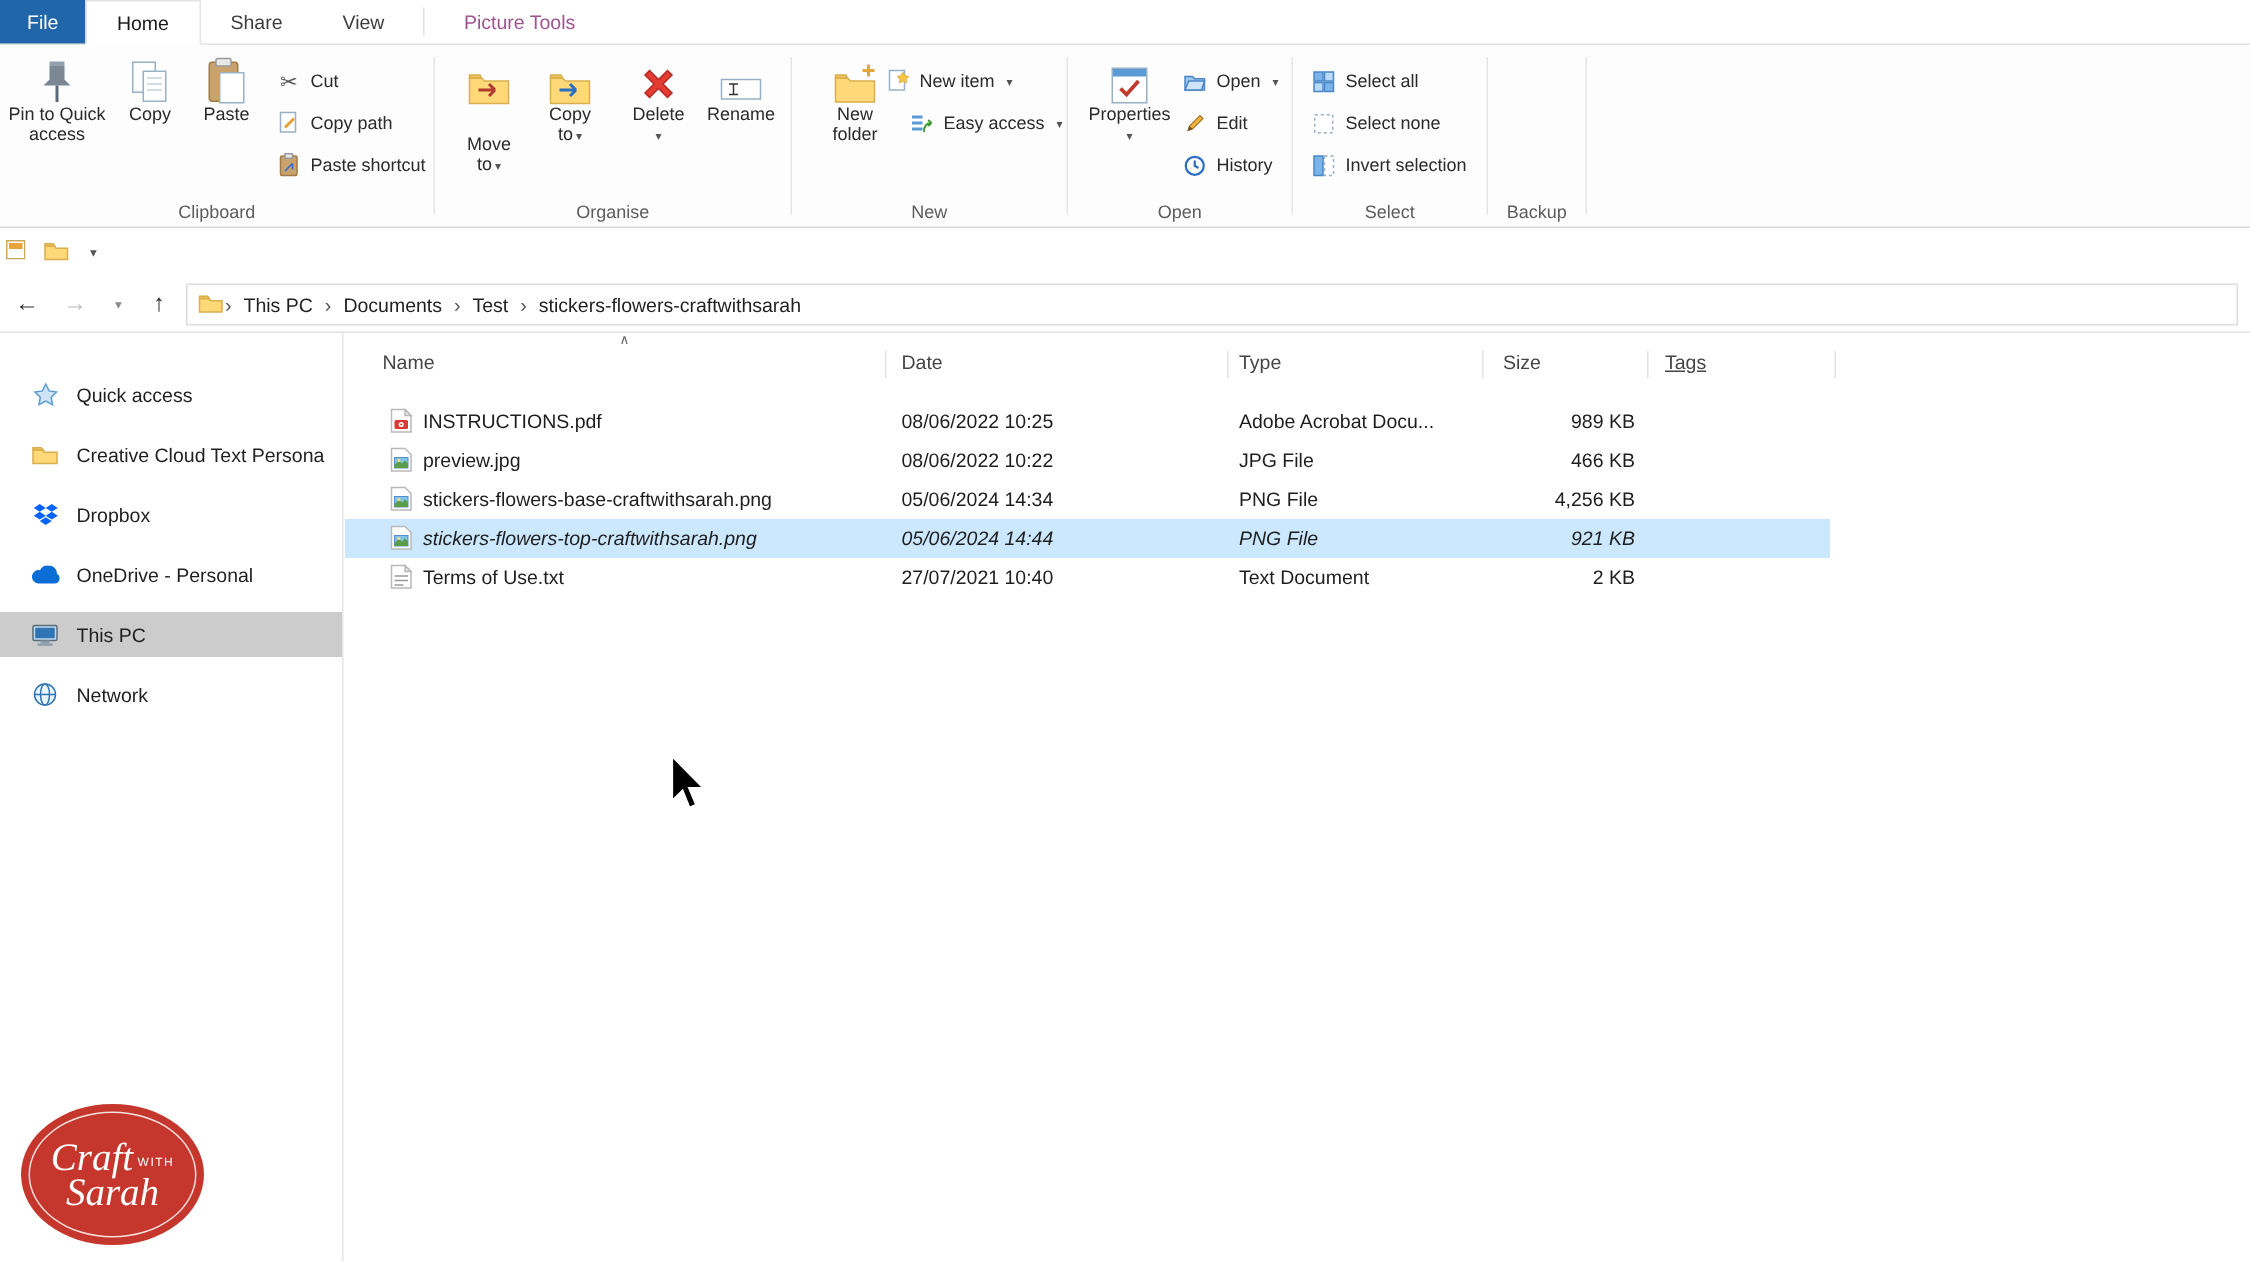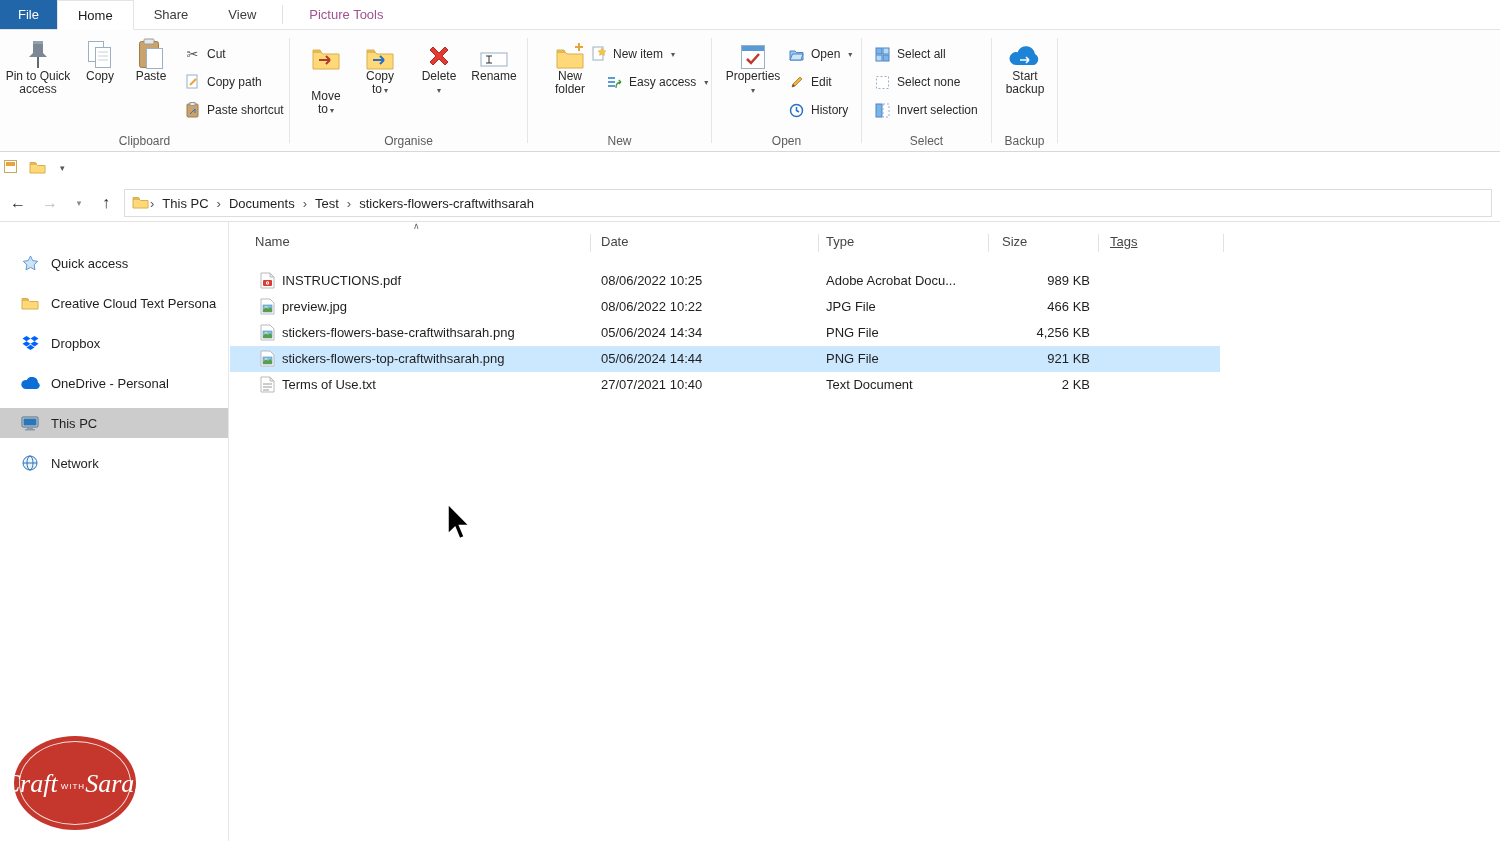--- a/index.html
+++ b/index.html
@@ -60,21 +60,21 @@
   .row-sel { background:#cce8ff; }
   .c-icon { position:absolute; left:30px; top:4px; }
   .c-name { position:absolute; left:52px; right:640px; overflow:hidden; white-space:nowrap; }
   .c-date { position:absolute; left:371px; }
   .c-type { position:absolute; left:596px; }
   .c-size { position:absolute; left:758px; width:102px; text-align:right; }
   
   .cursor { position:absolute; left:445px; top:503px; z-index:60; pointer-events:none; }
   
   .logo { position:absolute; left:14px; top:736px; width:122px; height:94px; background:#c5362c; border-radius:50%;
-          display:flex; align-items:center; justify-content:center; color:#fff; z-index:55;text-align:right; }
+          display:flex; flex-direction:column; align-items:center; justify-content:center; color:#fff; z-index:55;text-align:right; }
   .logo:after { content:""; position:absolute; left:5px; top:5px; right:5px; bottom:5px;
                 border:1px solid rgba(255,255,255,.85); border-radius:50%; }
   .logo-script { font-family:"Liberation Serif","DejaVu Serif",serif; font-style:italic; font-size:26px; line-height:23px; }
   .logo-row { display:flex; align-items:flex-end; gap:3px; }
   .logo-with { font-size:8px; letter-spacing:1px; text-transform:uppercase; padding-bottom:4px; }
 </style>
 </head>
 <body>
 
 <div class="tabbar">
@@ -311,29 +311,20 @@
             <rect x="8" y="1" width="6" height="13" fill="#fff" stroke="#9ab0c4" stroke-dasharray="2 2"></rect>
           </svg>
       </span>
       <span>Invert selection</span>
     </div>
     <div class="group-label">Select</div>
   </div>
   <div class="gsep" style="left:991px;"></div>
 
   <div class="group" style="left:992px;width:65px;">
-    <div class="lbtn" style="left:4px;width:58px;">
-      <span class="ic">
-        <svg width="38" height="28">
-            <path d="M10 23a6.5 6.5 0 1 1 1.6-12.8A9 9 0 0 1 29 12a6 6 0 0 1-1 11z" fill="#1d83d6"></path>
-            <path d="M14 18h9m0 0l-3-3m3 3l-3 3" stroke="#fff" stroke-width="1.6" fill="none"></path>
-          </svg>
-      </span>
-      <span class="t">Start backup</span>
-    </div>
     <div class="group-label">Backup</div>
   </div>
   <div class="gsep" style="left:1057px;"></div>
 </div>
 
 <div class="qat">
   <span>
     <svg width="13" height="13">
         <rect x="0.5" y="0.5" width="12" height="12" fill="#fff" stroke="#caa85a"></rect>
         <rect x="2" y="2" width="9" height="4" fill="#e8a33d"></rect>
@@ -485,21 +476,21 @@
           <path d="M3 12l3-3 2 2 2-2 2 2v3H3z" fill="#5a9e4b"></path>
           <circle cx="6" cy="9" r="1" fill="#f7e26b"></circle>
         </svg>
     </span>
     <span class="c-name">stickers-flowers-base-craftwithsarah.png</span>
     <span class="c-date">05/06/2024 14:34</span>
     <span class="c-type">PNG File</span>
     <span class="c-size">4,256 KB</span>
   </div>
 
-  <div class="row row-sel" style="top:124px;">
+  <div class="row row-sel" style="top:124px;font-style:italic;">
     <span class="c-icon">
       <svg width="15" height="17">
           <path d="M1 1h9l4 4v11H1z" fill="#fff" stroke="#b9b9b9"></path>
           <rect x="3" y="7" width="9" height="7" fill="#7ec3e8" stroke="#4a86c8" stroke-width="0.6"></rect>
           <path d="M3 12l3-3 2 2 2-2 2 2v3H3z" fill="#5a9e4b"></path>
           <circle cx="6" cy="9" r="1" fill="#f7e26b"></circle>
         </svg>
     </span>
     <span class="c-name">stickers-flowers-top-craftwithsarah.png</span>
     <span class="c-date">05/06/2024 14:44</span>

